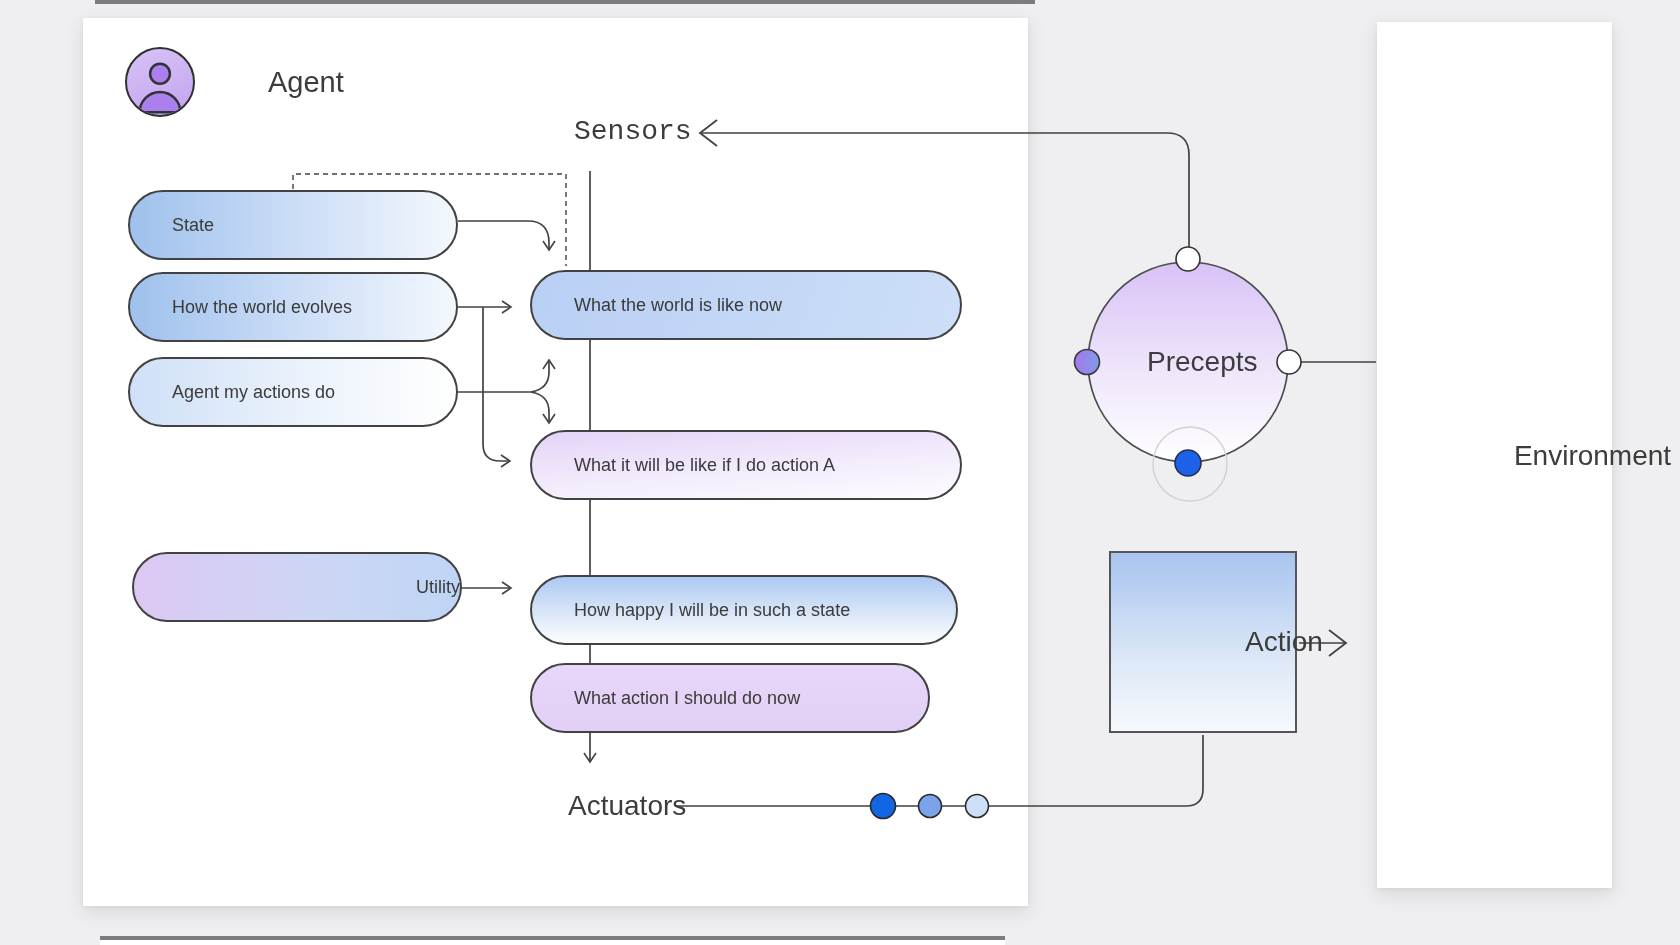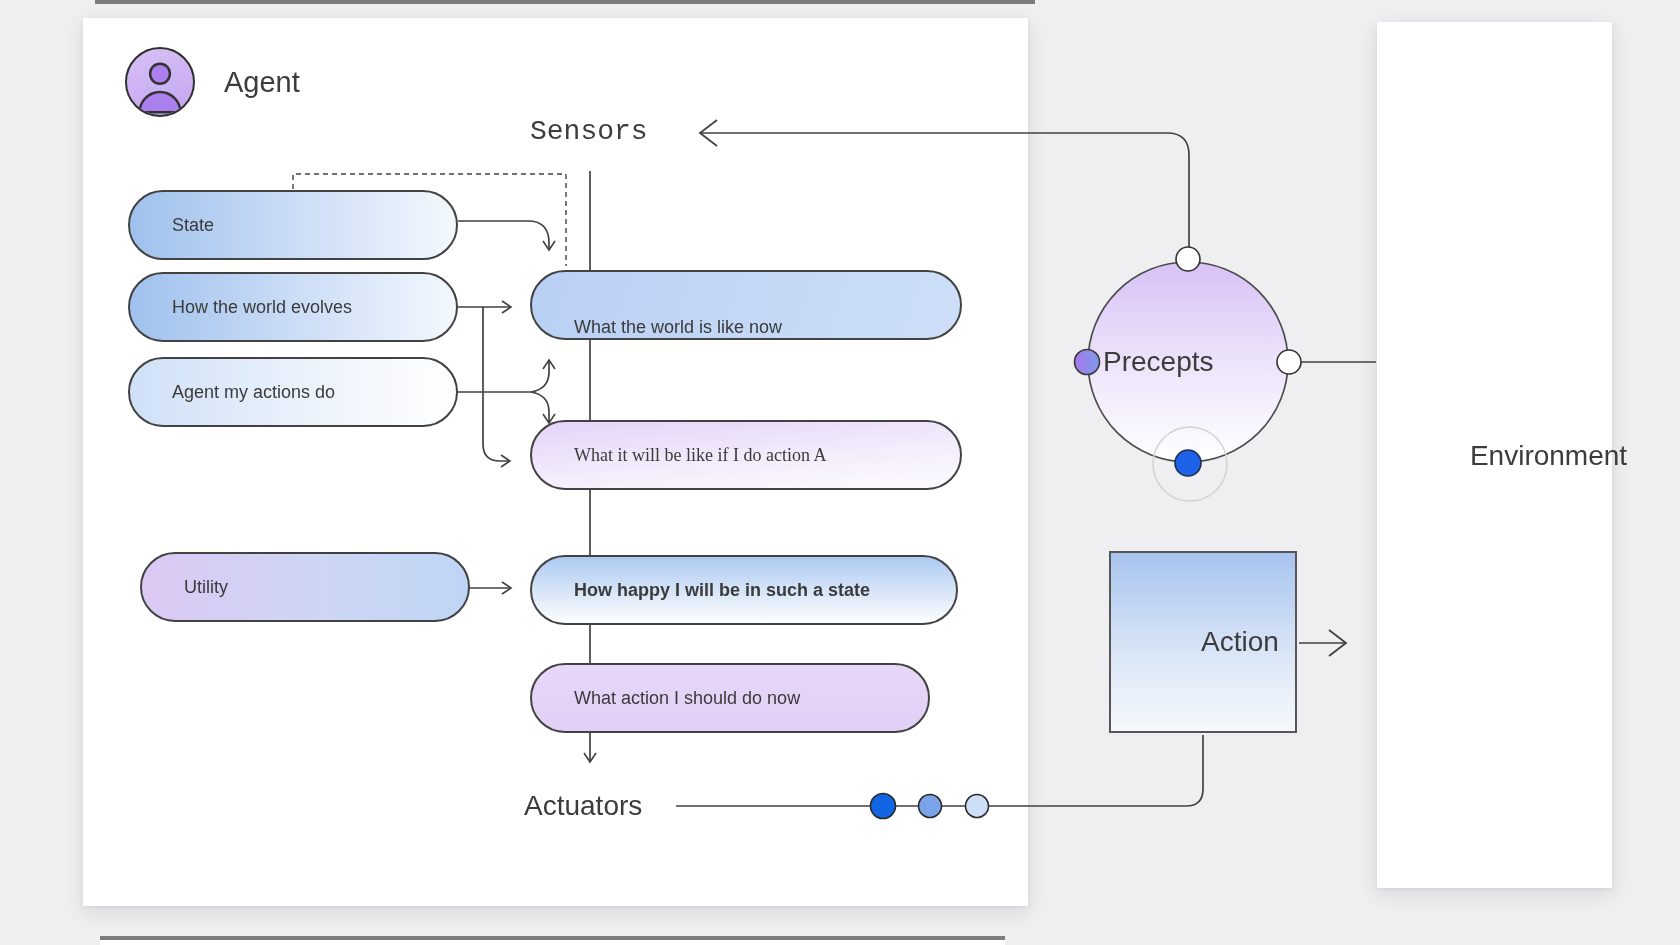--- a/index.html
+++ b/index.html
@@ -20,35 +20,35 @@
 
   .pill{
     position:absolute;height:70px;box-sizing:border-box;z-index:4;
     border:2px solid #424242;border-radius:36px;
     display:flex;align-items:center;padding-left:42px;
     font-size:18px;color:#3b3b3b;white-space:nowrap;
   }
   .g-blue       {background:linear-gradient(90deg,#9fc1ed 0%,#cfdff7 55%,#f3f8fd 100%);}
   .g-blue-light {background:linear-gradient(90deg,#cfe0f7 0%,#eef4fc 60%,#ffffff 100%);}
   .g-purple-blue{background:linear-gradient(90deg,#dcc8f4 0%,#cdd6f4 55%,#bfd5f5 100%);}
-  .g-flat-blue  {background:linear-gradient(110deg,#b9cff4 0%,#cddff8 100%);align-items:flex-end;}
+  .g-flat-blue  {background:linear-gradient(110deg,#b9cff4 0%,#cddff8 100%);}
   .g-purple-top {background:linear-gradient(175deg,#e4d3f8 0%,#f3ecfc 55%,#fdfcff 100%);}
   .g-blue-top   {background:linear-gradient(180deg,#accaf2 0%,#e6eefa 70%,#fdfeff 100%);}
   .g-flat-purple{background:linear-gradient(180deg,#e7d7f9 0%,#e2cff6 100%);}
 
   #p-state     {left:128px;top:190px;width:330px;}
   #p-evolves   {left:128px;top:272px;width:330px;}
   #p-actions   {left:128px;top:357px;width:330px;}
-  #p-utility   {left:140px;top:552px;width:330px;}
+  #p-utility   {left:132px;top:552px;width:330px;justify-content:flex-end;}
   #p-now       {left:530px;top:270px;width:432px;}
-  #p-future    {left:530px;top:420px;width:432px;font-family:Liberation Serif, serif;}
-  #p-happy     {left:530px;top:555px;width:428px;font-weight:bold;}
+  #p-future    {left:530px;top:430px;width:432px;}
+  #p-happy     {left:530px;top:575px;width:428px;}
   #p-decide    {left:530px;top:663px;width:400px;}
 
-  .big-label{position:absolute;font-size:28px;color:#3c3c3c;z-index:5;white-space:nowrap;}
+  .big-label{position:absolute;font-size:28px;color:#3c3c3c;z-index:5;white-space:nowrap;margin-left:44px;}
   #lbl-sensors    {left:530px;top:116px;font-family:Liberation Mono, monospace;}
   #lbl-actuators  {left:524px;top:790px;}
   #lbl-agent      {left:224px;top:66px;font-size:29px;}
   #lbl-precepts   {left:1103px;top:346px;width:180px;text-align:left;}
   #lbl-action     {left:1109px;top:626px;width:190px;text-align:center;padding-left:36px;}
   #lbl-environment{left:1418px;top:440px;width:261px;text-align:center;}
 
   #avatar{
     position:absolute;left:125px;top:47px;width:70px;height:70px;z-index:5;
     border:2px solid #2f2f2f;border-radius:50%;box-sizing:border-box;

